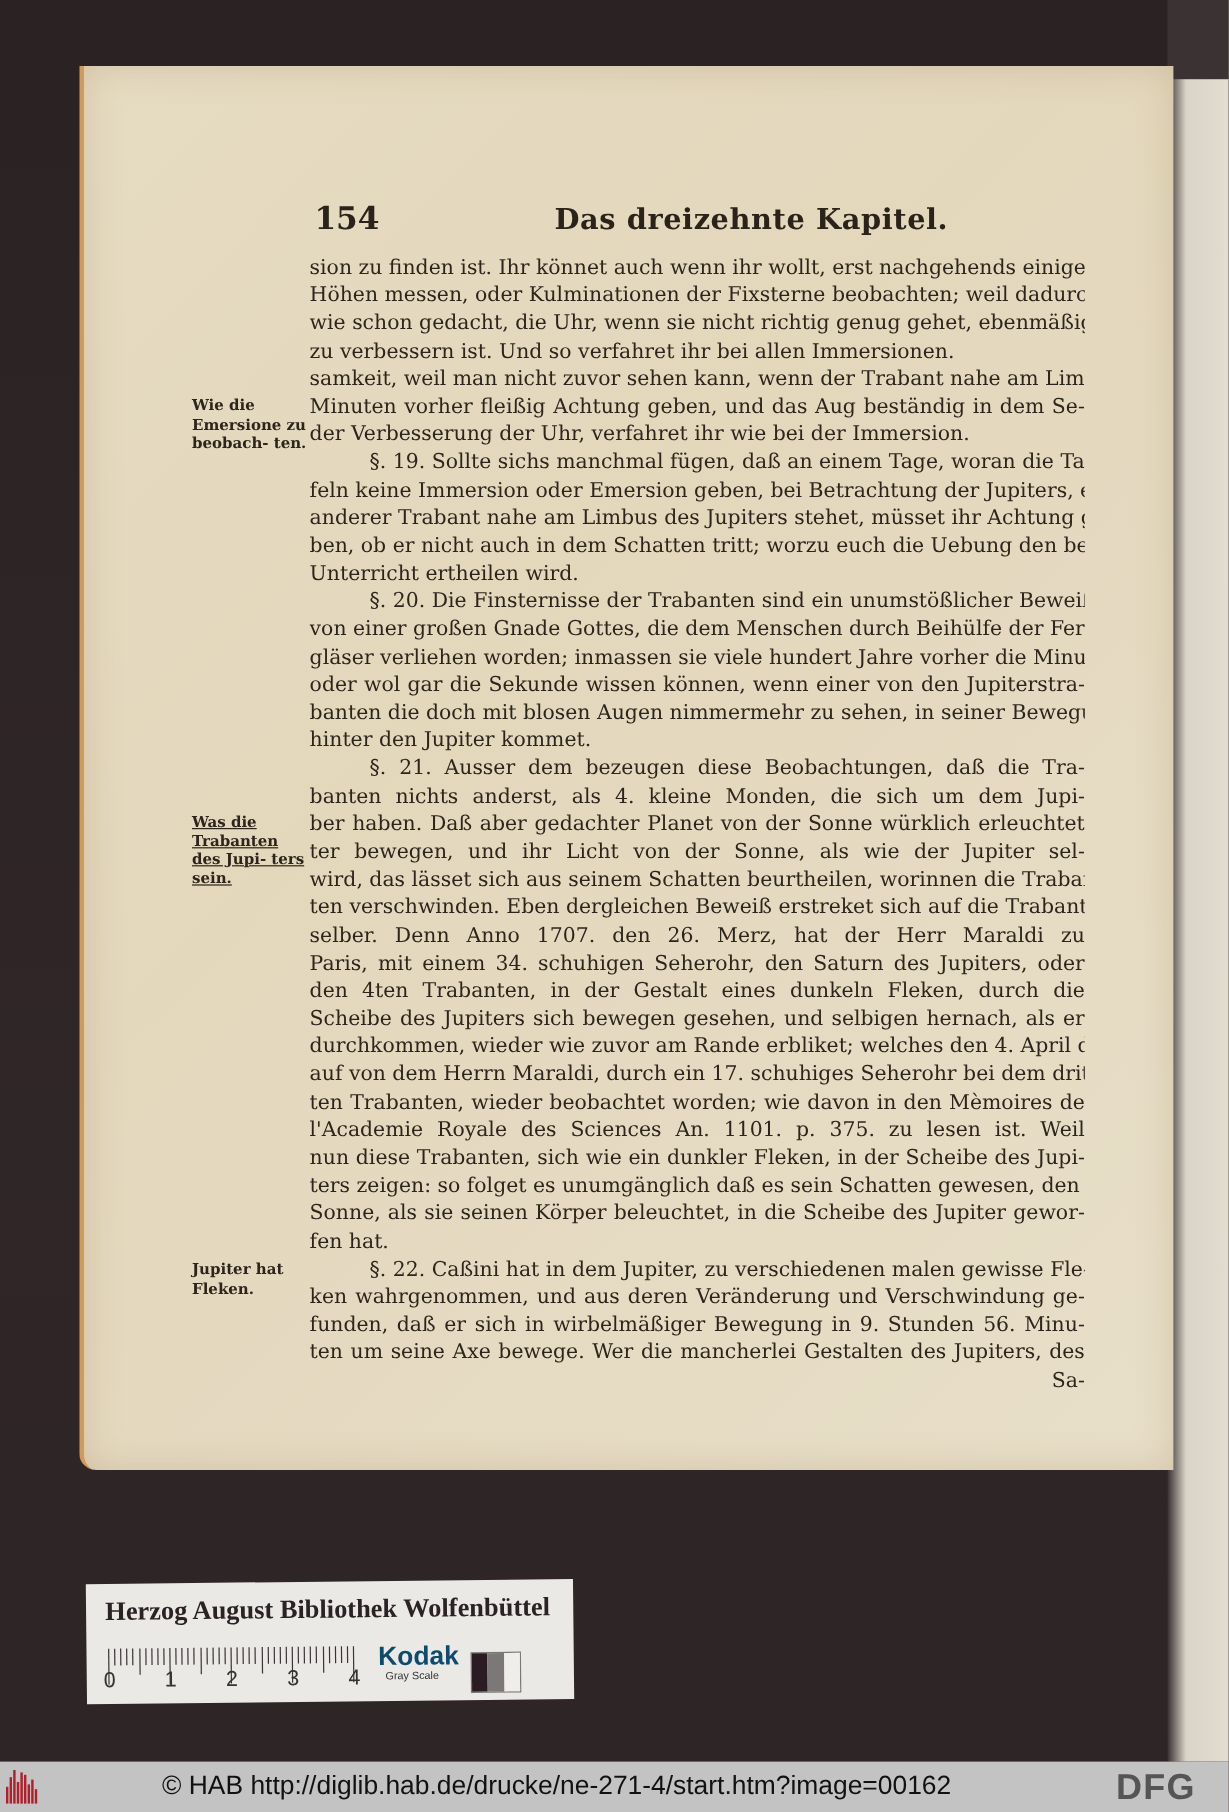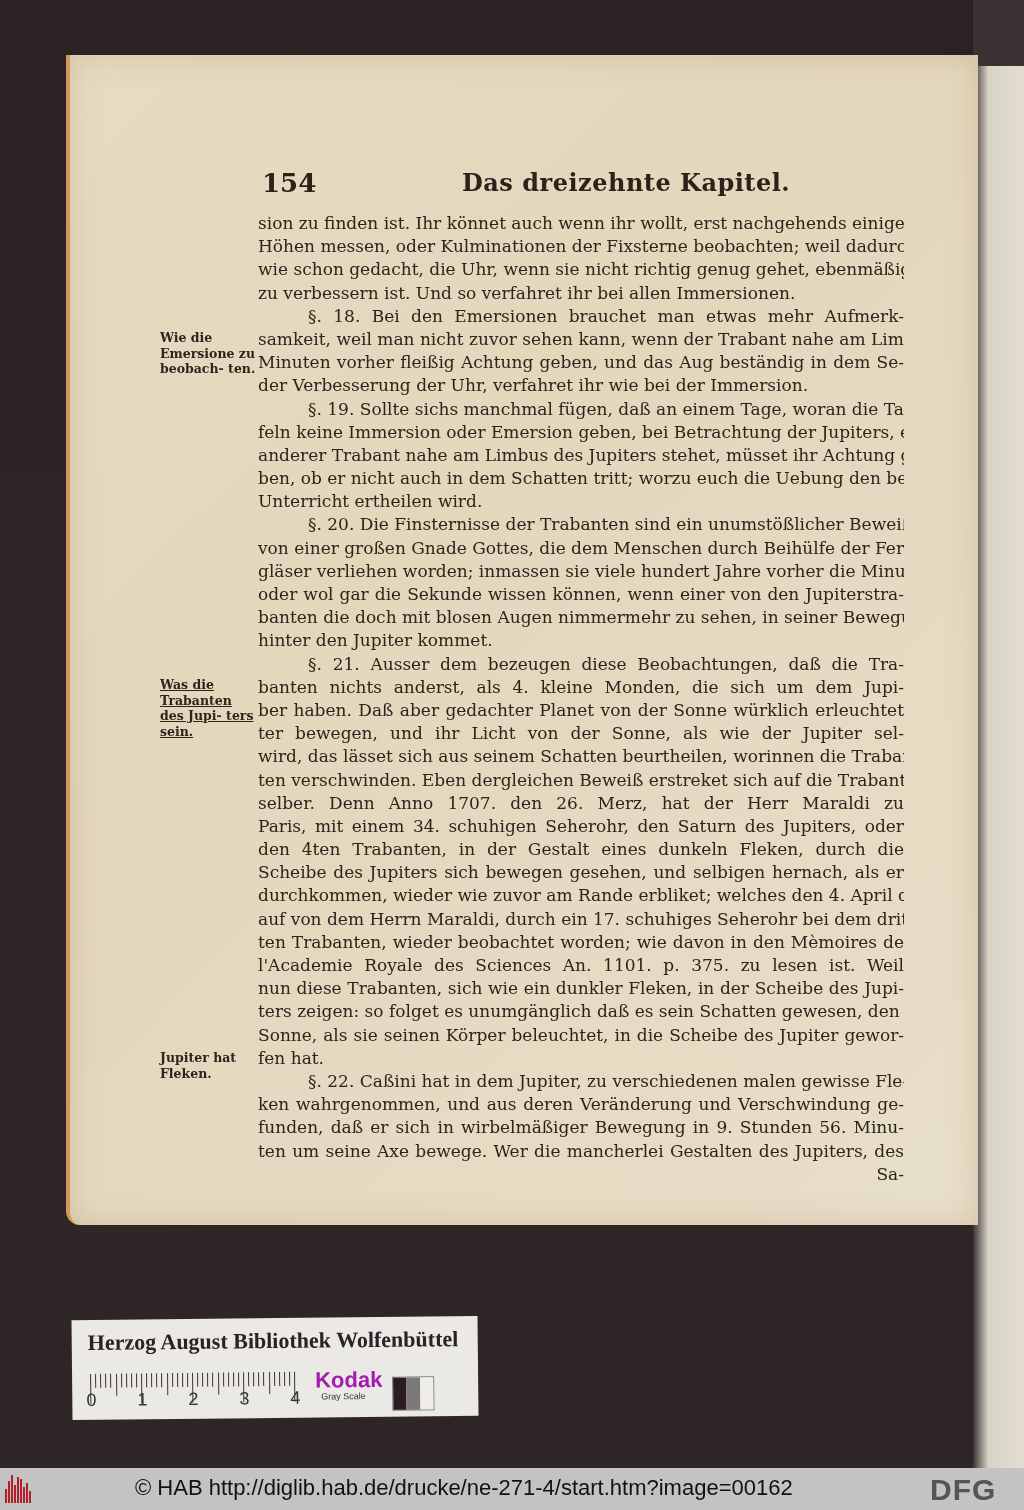--- a/index.html
+++ b/index.html
@@ -27,21 +27,21 @@
                    color:#2d241b; font-weight:bold; }
     .card { position:absolute; left:72px; top:1318px; width:406px; height:100px;
             background:#ebe9e6; transform:rotate(-0.6deg); }
     .card-title { position:absolute; left:16px; top:10px; font-family:"Liberation Serif", serif;
                   font-weight:bold; font-size:22px; color:#2a2225; white-space:nowrap; }
     .ruler { position:absolute; left:18px; top:54px; width:210px; height:28px; }
     .tick { position:absolute; top:0; width:1px; background:#3a3438; }
     .ruler-labels { position:absolute; left:14px; top:70px; width:230px; height:24px; }
     .ruler-label { position:absolute; font-family:"Liberation Sans", sans-serif; font-size:18px; color:#333; }
     .kodak { position:absolute; left:243px; top:50px; font-family:"Liberation Sans", sans-serif;
-             font-weight:bold; font-size:22px; color:#a21caf; }
+             font-weight:bold; font-size:22px; color:#0c4a6e; }
     .grayscale { position:absolute; left:249px; top:74px; font-family:"Liberation Sans", sans-serif;
                  font-size:9px; color:#333; }
     .swatches { position:absolute; left:320px; top:60px; width:40px; height:32px; border:1px solid #777; display:flex; }
     .swatch { flex:1; }
     .footer { position:absolute; left:0; top:1468px; width:1024px; height:42px; background:#c3c3c3; }
     .hab-logo { position:absolute; left:5px; top:7px; width:26px; height:28px; }
     .hab-bar { position:absolute; bottom:0; width:2px; background:#b01f2a; }
     .footer-text { position:absolute; left:135px; top:7px; font-family:"Liberation Sans", sans-serif;
                    font-size:22px; color:#111; white-space:nowrap; }
     .dfg { position:absolute; left:930px; top:5px; font-family:"Liberation Sans", sans-serif;
@@ -59,21 +59,20 @@
 <div class="page-header">
   <span class="page-number">154</span>
   <span class="running-title">Das dreizehnte Kapitel.</span>
 </div>
 
 <div class="body-text" id="body-text">
     <div class="line">sion zu finden ist.  Ihr könnet auch wenn ihr wollt, erst nachgehends einige</div>
     <div class="line">Höhen messen, oder Kulminationen der Fixsterne beobachten; weil dadurch</div>
     <div class="line">wie schon gedacht, die Uhr, wenn sie nicht richtig genug gehet, ebenmäßig</div>
     <div class="line last">zu verbessern ist.  Und so verfahret ihr bei allen Immersionen.</div>
-    <div class="line indent">§. 18. Bei den Emersionen brauchet man etwas mehr Aufmerk-</div>
     <div class="line">samkeit, weil man nicht zuvor sehen kann, wenn der Trabant nahe am Lim-</div>
     <div class="line">Minuten vorher fleißig Achtung geben, und das Aug beständig in dem Se-</div>
     <div class="line last">der Verbesserung der Uhr, verfahret ihr wie bei der Immersion.</div>
     <div class="line indent">§. 19. Sollte sichs manchmal fügen, daß an einem Tage, woran die Ta-</div>
     <div class="line">feln keine Immersion oder Emersion geben, bei Betrachtung der Jupiters, ein</div>
     <div class="line">anderer Trabant nahe am Limbus des Jupiters stehet, müsset ihr Achtung ge-</div>
     <div class="line">ben, ob er nicht auch in dem Schatten tritt; worzu euch die Uebung den besten</div>
     <div class="line last">Unterricht ertheilen wird.</div>
     <div class="line indent">§. 20. Die Finsternisse der Trabanten sind ein unumstößlicher Beweiß,</div>
     <div class="line">von einer großen Gnade Gottes, die dem Menschen durch Beihülfe der Fern-</div>

